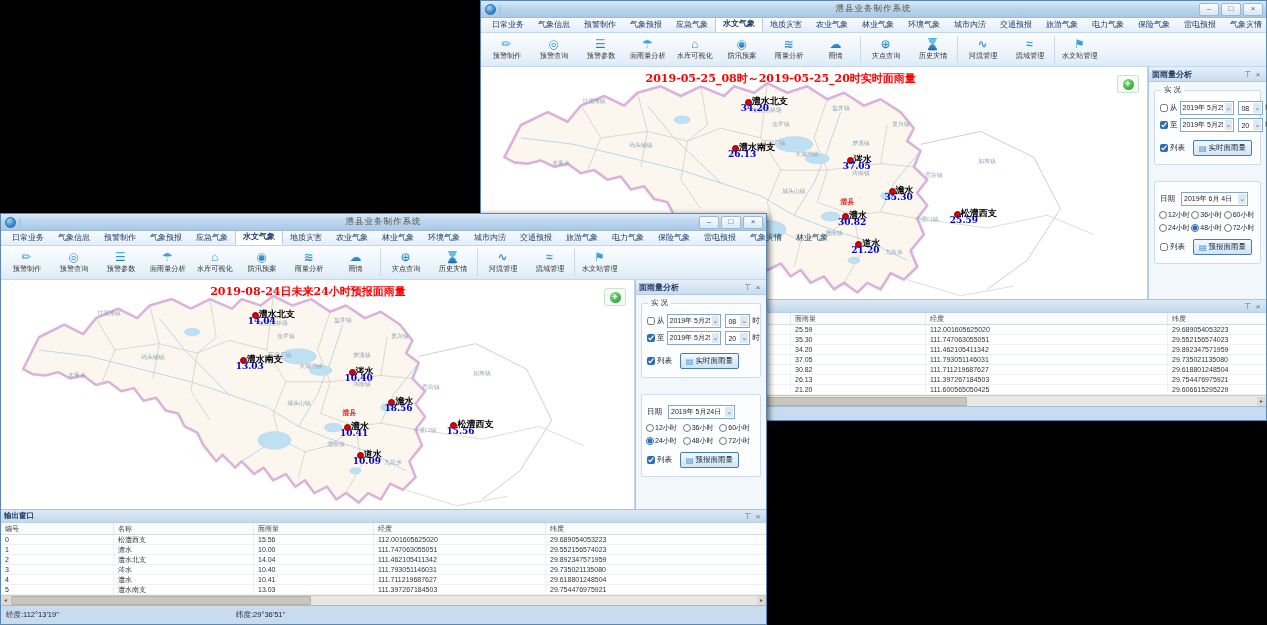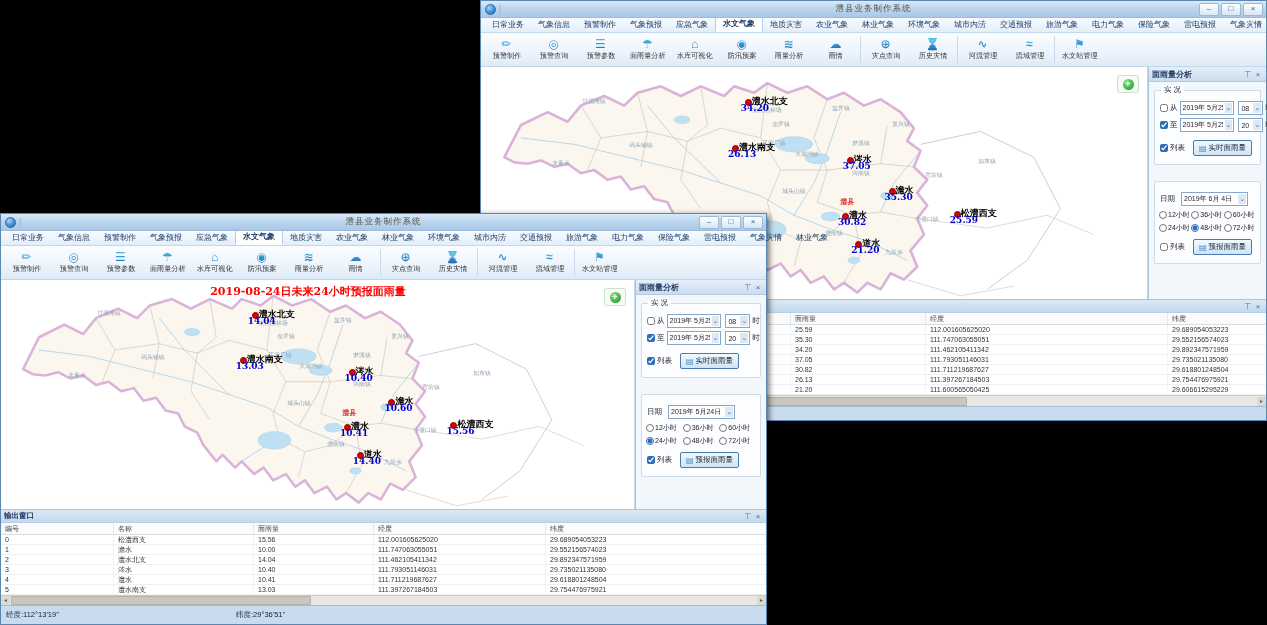--- a/index.html
+++ b/index.html
@@ -260,20 +260,21 @@
         <div class="stn" style="left: 56.2%; top: 75.1%;">
           <div class="dot"></div>
           <div class="nm">道水</div>
           <div class="vl">21.20</div>
         </div>
         <div class="stn" style="left: 71%; top: 62%;">
           <div class="dot"></div>
           <div class="nm">松澧西支</div>
           <div class="vl">25.59</div>
         </div>
+        <div class="map-title" style="left: 45%; top: 4px;">2019-05-25_08时～2019-05-25_20时实时面雨量</div>
         <div class="addbtn" style="right: 8px; top: 8px;">
           <div class="plus">+</div>
         </div>
       </div>
       <div class="sidepanel" style="width: 117px; height: 232px;">
         <div class="sp-head">
           <div class="sp-title">面雨量分析</div>
           <div class="sp-ic">⊤</div>
           <div class="sp-ic">×</div>
         </div>
@@ -587,31 +588,31 @@
           <div class="vl">13.03</div>
         </div>
         <div class="stn" style="left: 54.9%; top: 38.9%;">
           <div class="dot"></div>
           <div class="nm">涔水</div>
           <div class="vl">10.40</div>
         </div>
         <div class="stn" style="left: 61.2%; top: 52%;">
           <div class="dot"></div>
           <div class="nm">澹水</div>
-          <div class="vl">10.60</div>
+          <div class="vl">18.56</div>
         </div>
         <div class="stn" style="left: 54.2%; top: 62.9%;">
           <div class="dot"></div>
           <div class="nm">澧水</div>
           <div class="vl">10.41</div>
         </div>
         <div class="stn" style="left: 56.2%; top: 75.1%;">
           <div class="dot"></div>
           <div class="nm">道水</div>
-          <div class="vl">14.40</div>
+          <div class="vl">10.09</div>
         </div>
         <div class="stn" style="left: 71%; top: 62%;">
           <div class="dot"></div>
           <div class="nm">松澧西支</div>
           <div class="vl">15.56</div>
         </div>
         <div class="map-title" style="left: 48.5%; top: 4px;">2019-08-24日未来24小时预报面雨量</div>
         <div class="addbtn" style="right: 8px; top: 8px;">
           <div class="plus">+</div>
         </div>

